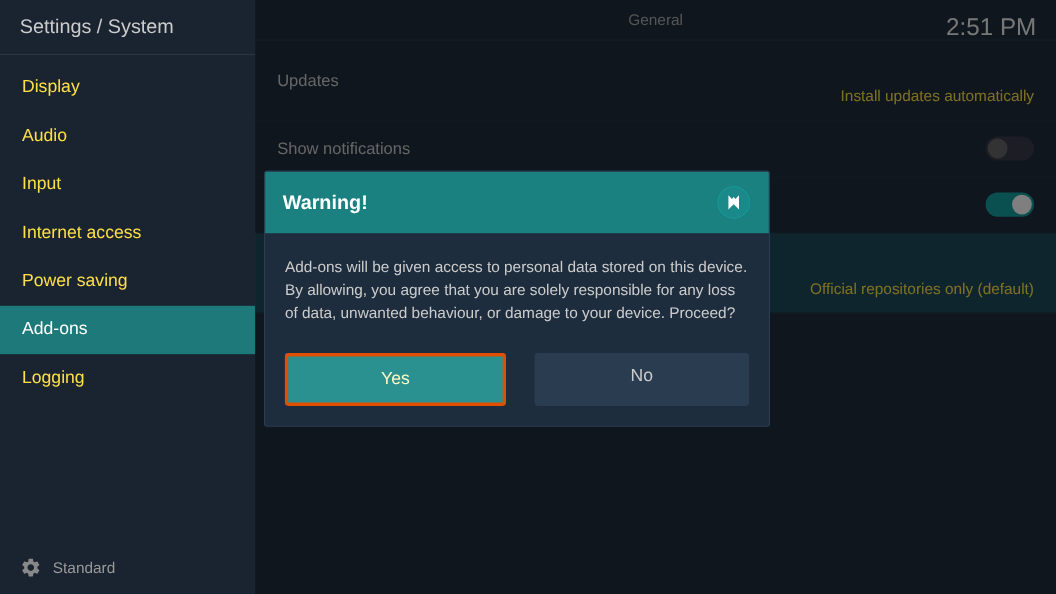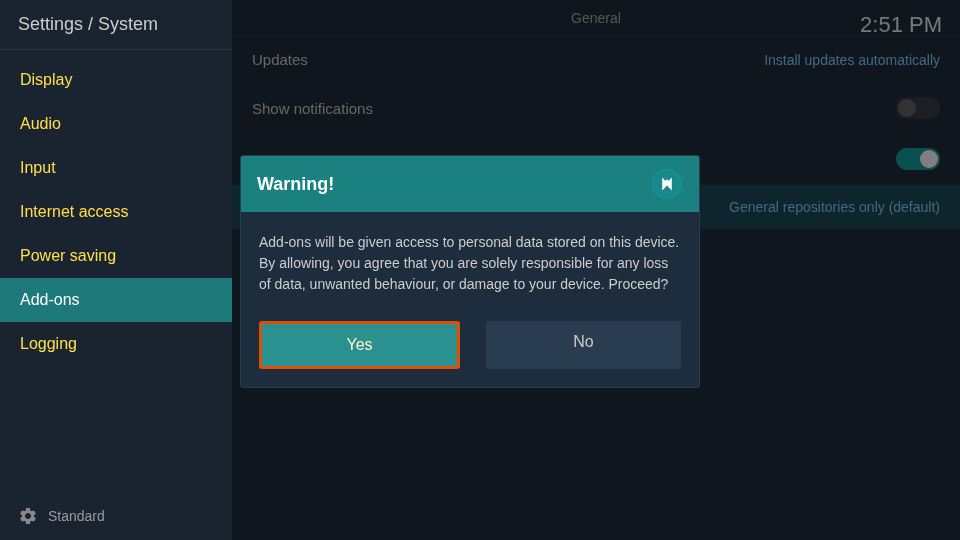--- a/index.html
+++ b/index.html
@@ -144,21 +144,22 @@
       background: #666;
     }
 
     .toggle.on::after {
       left: 24px;
       background: #fff;
     }
 
     .setting-value {
       font-size: 14px;
-      color: #7dd3fc;
+      color: #fde047;
+      margin-top: 28px;
     }
 
     .footer-link {
       padding: 10px 20px;
       color: #17a0a0;
       font-size: 13px;
     }
 
     
     .dialog-overlay {
@@ -273,21 +274,21 @@
     <div class="setting-row">
       <span>Show notifications</span>
       <div class="toggle off"></div>
     </div>
     <div class="setting-row">
       <span></span>
       <div class="toggle on"></div>
     </div>
     <div class="setting-row highlighted">
       <span></span>
-      <span class="setting-value">General repositories only (default)</span>
+      <span class="setting-value">Official repositories only (default)</span>
     </div>
   </div>
   <div class="footer-link">Allow installation of add-ons from unknown sources.</div>
 </div>
 
 <div class="dialog-overlay">
   <div class="dialog">
     <div class="dialog-title-bar">
       <span class="dialog-title">Warning!</span>
 

